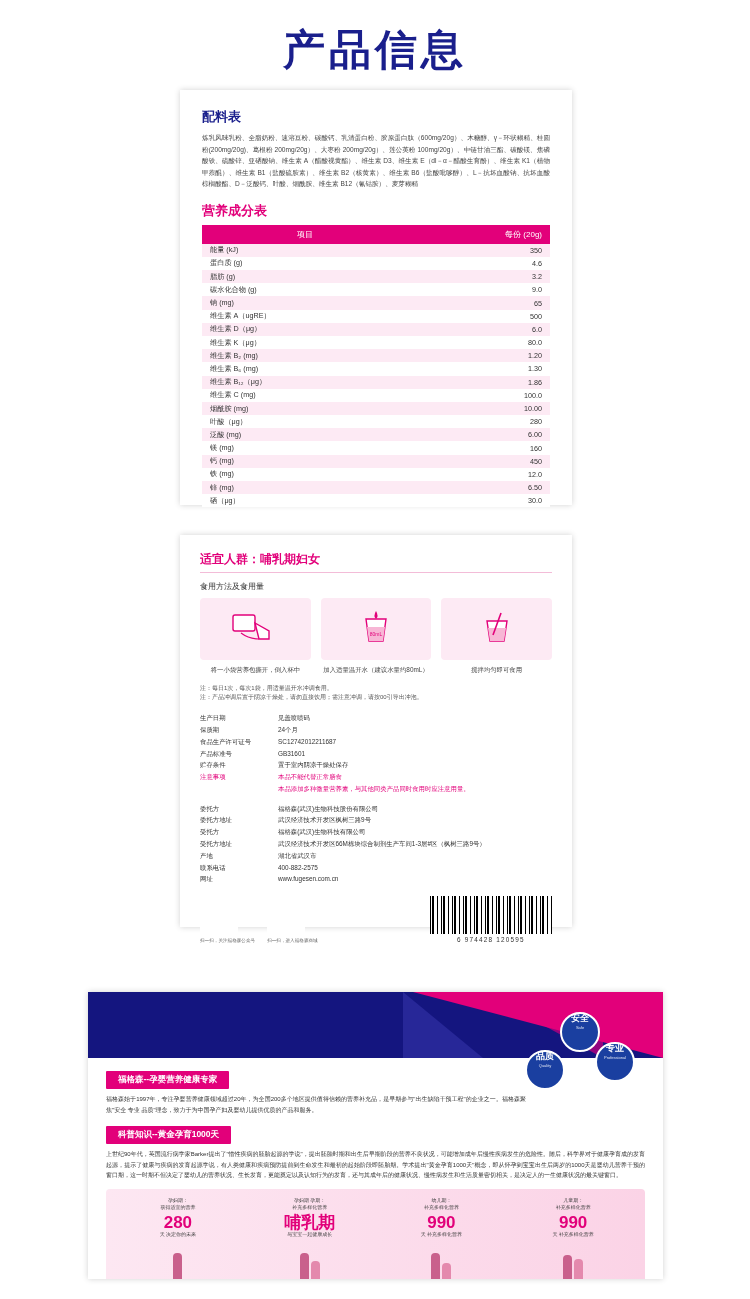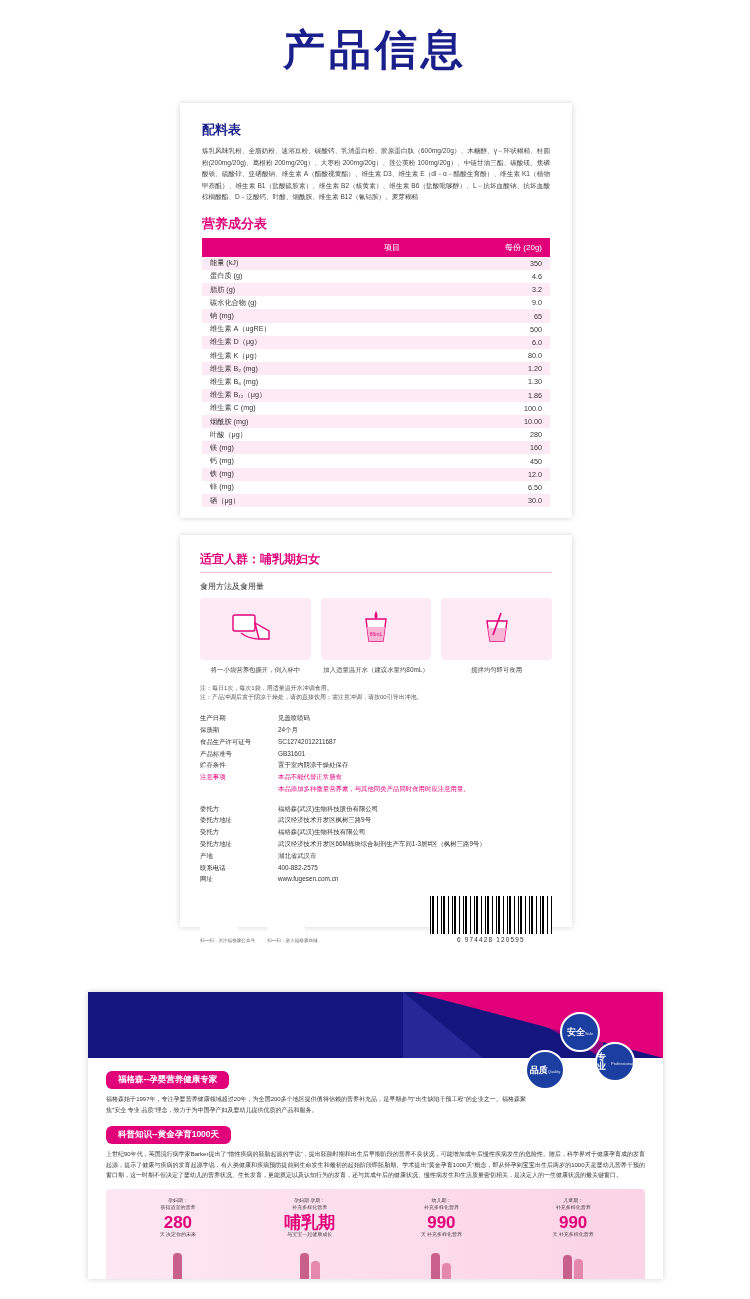--- a/index.html
+++ b/index.html
@@ -24,21 +24,20 @@
 
   
   .panel {
     position:absolute;
     background:#fff;
     box-shadow:0 0 6px rgba(0,0,0,0.18);
   }
   #panel-nutrition {
     left:180px; top:90px; width:392px; height:415px;
     padding:18px 22px 10px 22px;
-    margin-top:13px;
   }
   .sec-title {
     color:#1a1f8c;
     font-size:13px;
     font-weight:bold;
     margin-bottom:6px;
   }
   .ingredient-text {
     font-size:6.6px;
     line-height:1.75;
@@ -56,21 +55,21 @@
     width:100%;
     border-collapse:collapse;
     font-size:7.2px;
   }
   table.nut thead th {
     background:#e2007a;
     color:#fff;
     font-weight:normal;
     font-size:8px;
     padding:4px 8px;
-    text-align:right;
+    text-align:center;
   }
   table.nut thead th.right { text-align:right; }
   table.nut td {
     padding:1.6px 8px;
     color:#333;
   }
   table.nut td.right { text-align:right; }
   table.nut tbody tr:nth-child(odd) { background:#fdeaf4; }
   table.nut tbody tr:nth-child(even) { background:#ffffff; }
   table.nut tbody tr.bold td { font-weight:normal; }
@@ -181,44 +180,43 @@
     opacity:.85;
   }
   .brand-body { padding:10px 18px 8px 18px; position:relative; }
   .tag {
     display:inline-block;
     background:#e2007a;
     color:#fff;
     font-size:8.5px;
     font-weight:bold;
     padding:3px 12px;
-    border-radius:6px;
+    border-radius:1px;
   }
   .brand-para {
     font-size:6px;
     line-height:1.75;
     color:#333;
     text-align:justify;
     margin:5px 0 8px 0;
   }
   .badges {
     position:absolute;
     right:18px; top:-46px;
     width:130px; height:92px;
   }
   .badge {
     position:absolute;
     width:40px; height:40px;
     border-radius:50%;
     background:#1a3fa0;
     color:#fff;
     display:flex;
-    flex-direction:row;
+    flex-direction:column;
     align-items:center;
-    justify-content:center;
     border:2px solid #fff;
   }
   .badge .b1 { font-size:9px; font-weight:bold; line-height:1; }
   .badge .b2 { font-size:4px; margin-top:2px; opacity:.85; }
   .badge.top { left:45px; top:0; }
   .badge.left { left:10px; top:38px; }
   .badge.right { left:80px; top:30px; }
 
   .timeline {
     background:linear-gradient(90deg,#fde7f2,#fbd3e6);
@@ -310,20 +308,24 @@
           <td>维生素 C (mg)</td>
           <td class="right">100.0</td>
         </tr>
         <tr>
           <td>烟酰胺 (mg)</td>
           <td class="right">10.00</td>
         </tr>
         <tr>
           <td>叶酸（μg）</td>
           <td class="right">280</td>
+        </tr>
+        <tr>
+          <td>泛酸 (mg)</td>
+          <td class="right">6.00</td>
         </tr>
         <tr>
           <td>镁 (mg)</td>
           <td class="right">160</td>
         </tr>
         <tr>
           <td>钙 (mg)</td>
           <td class="right">450</td>
         </tr>
         <tr>

